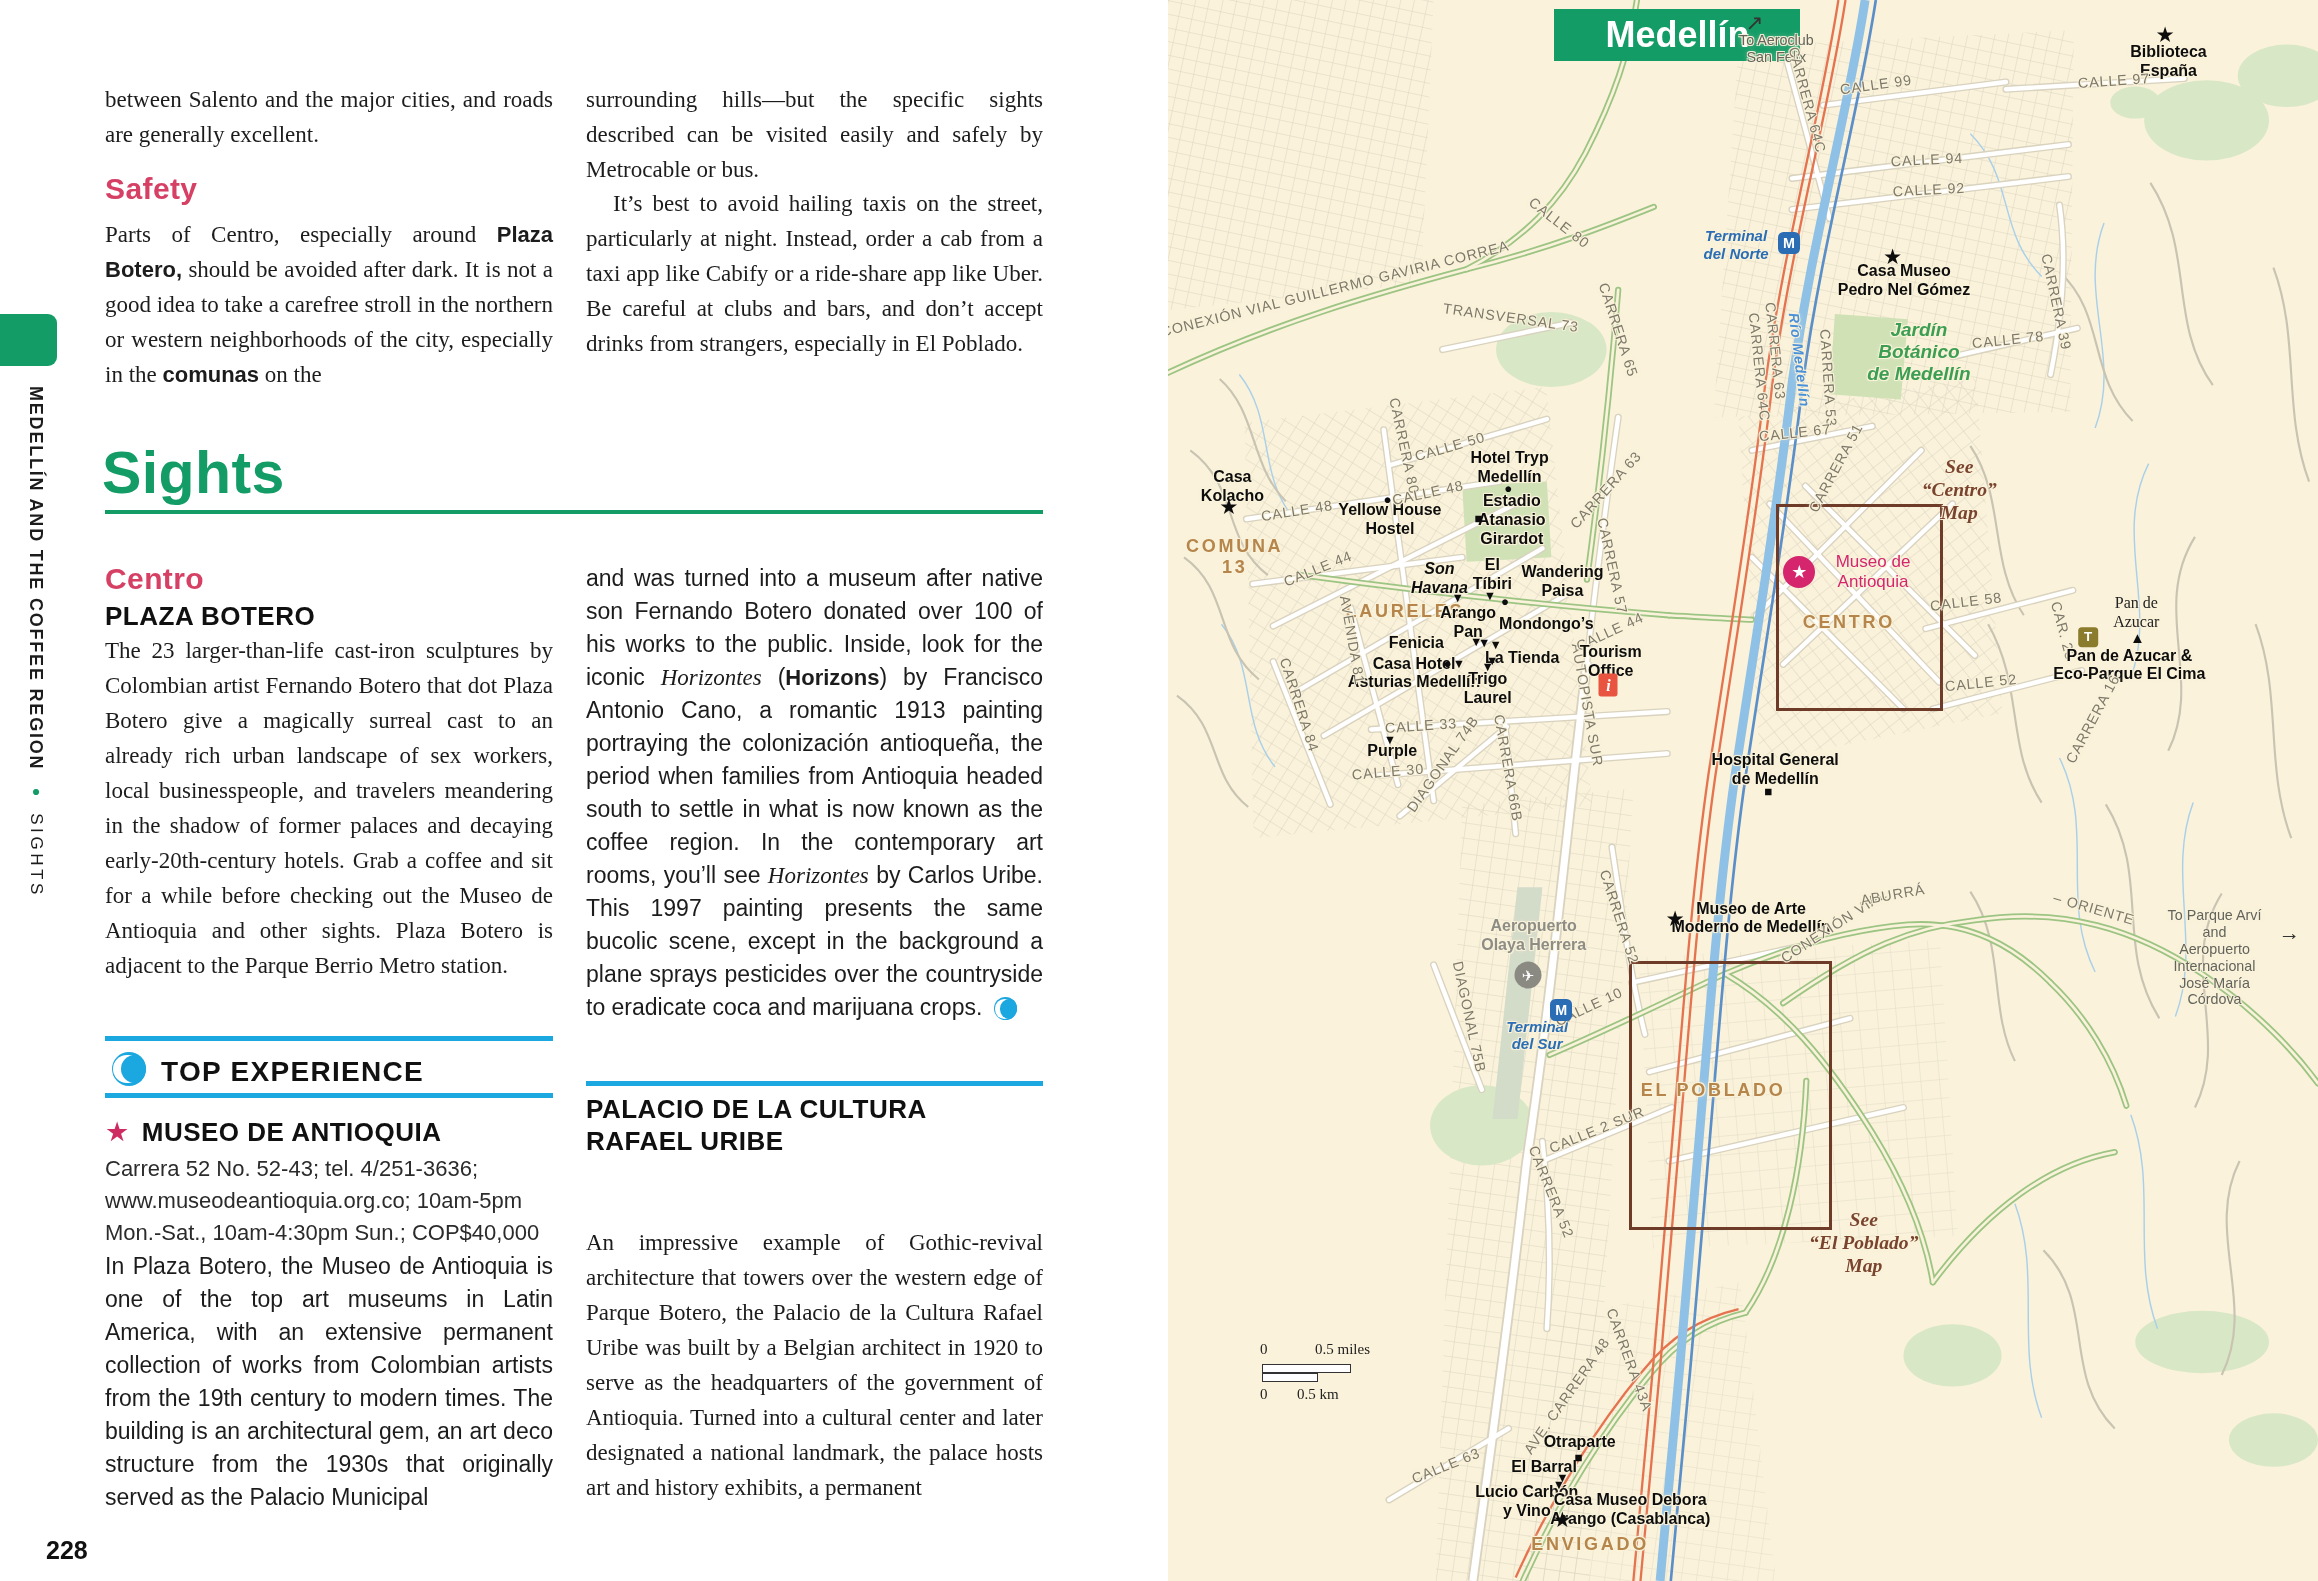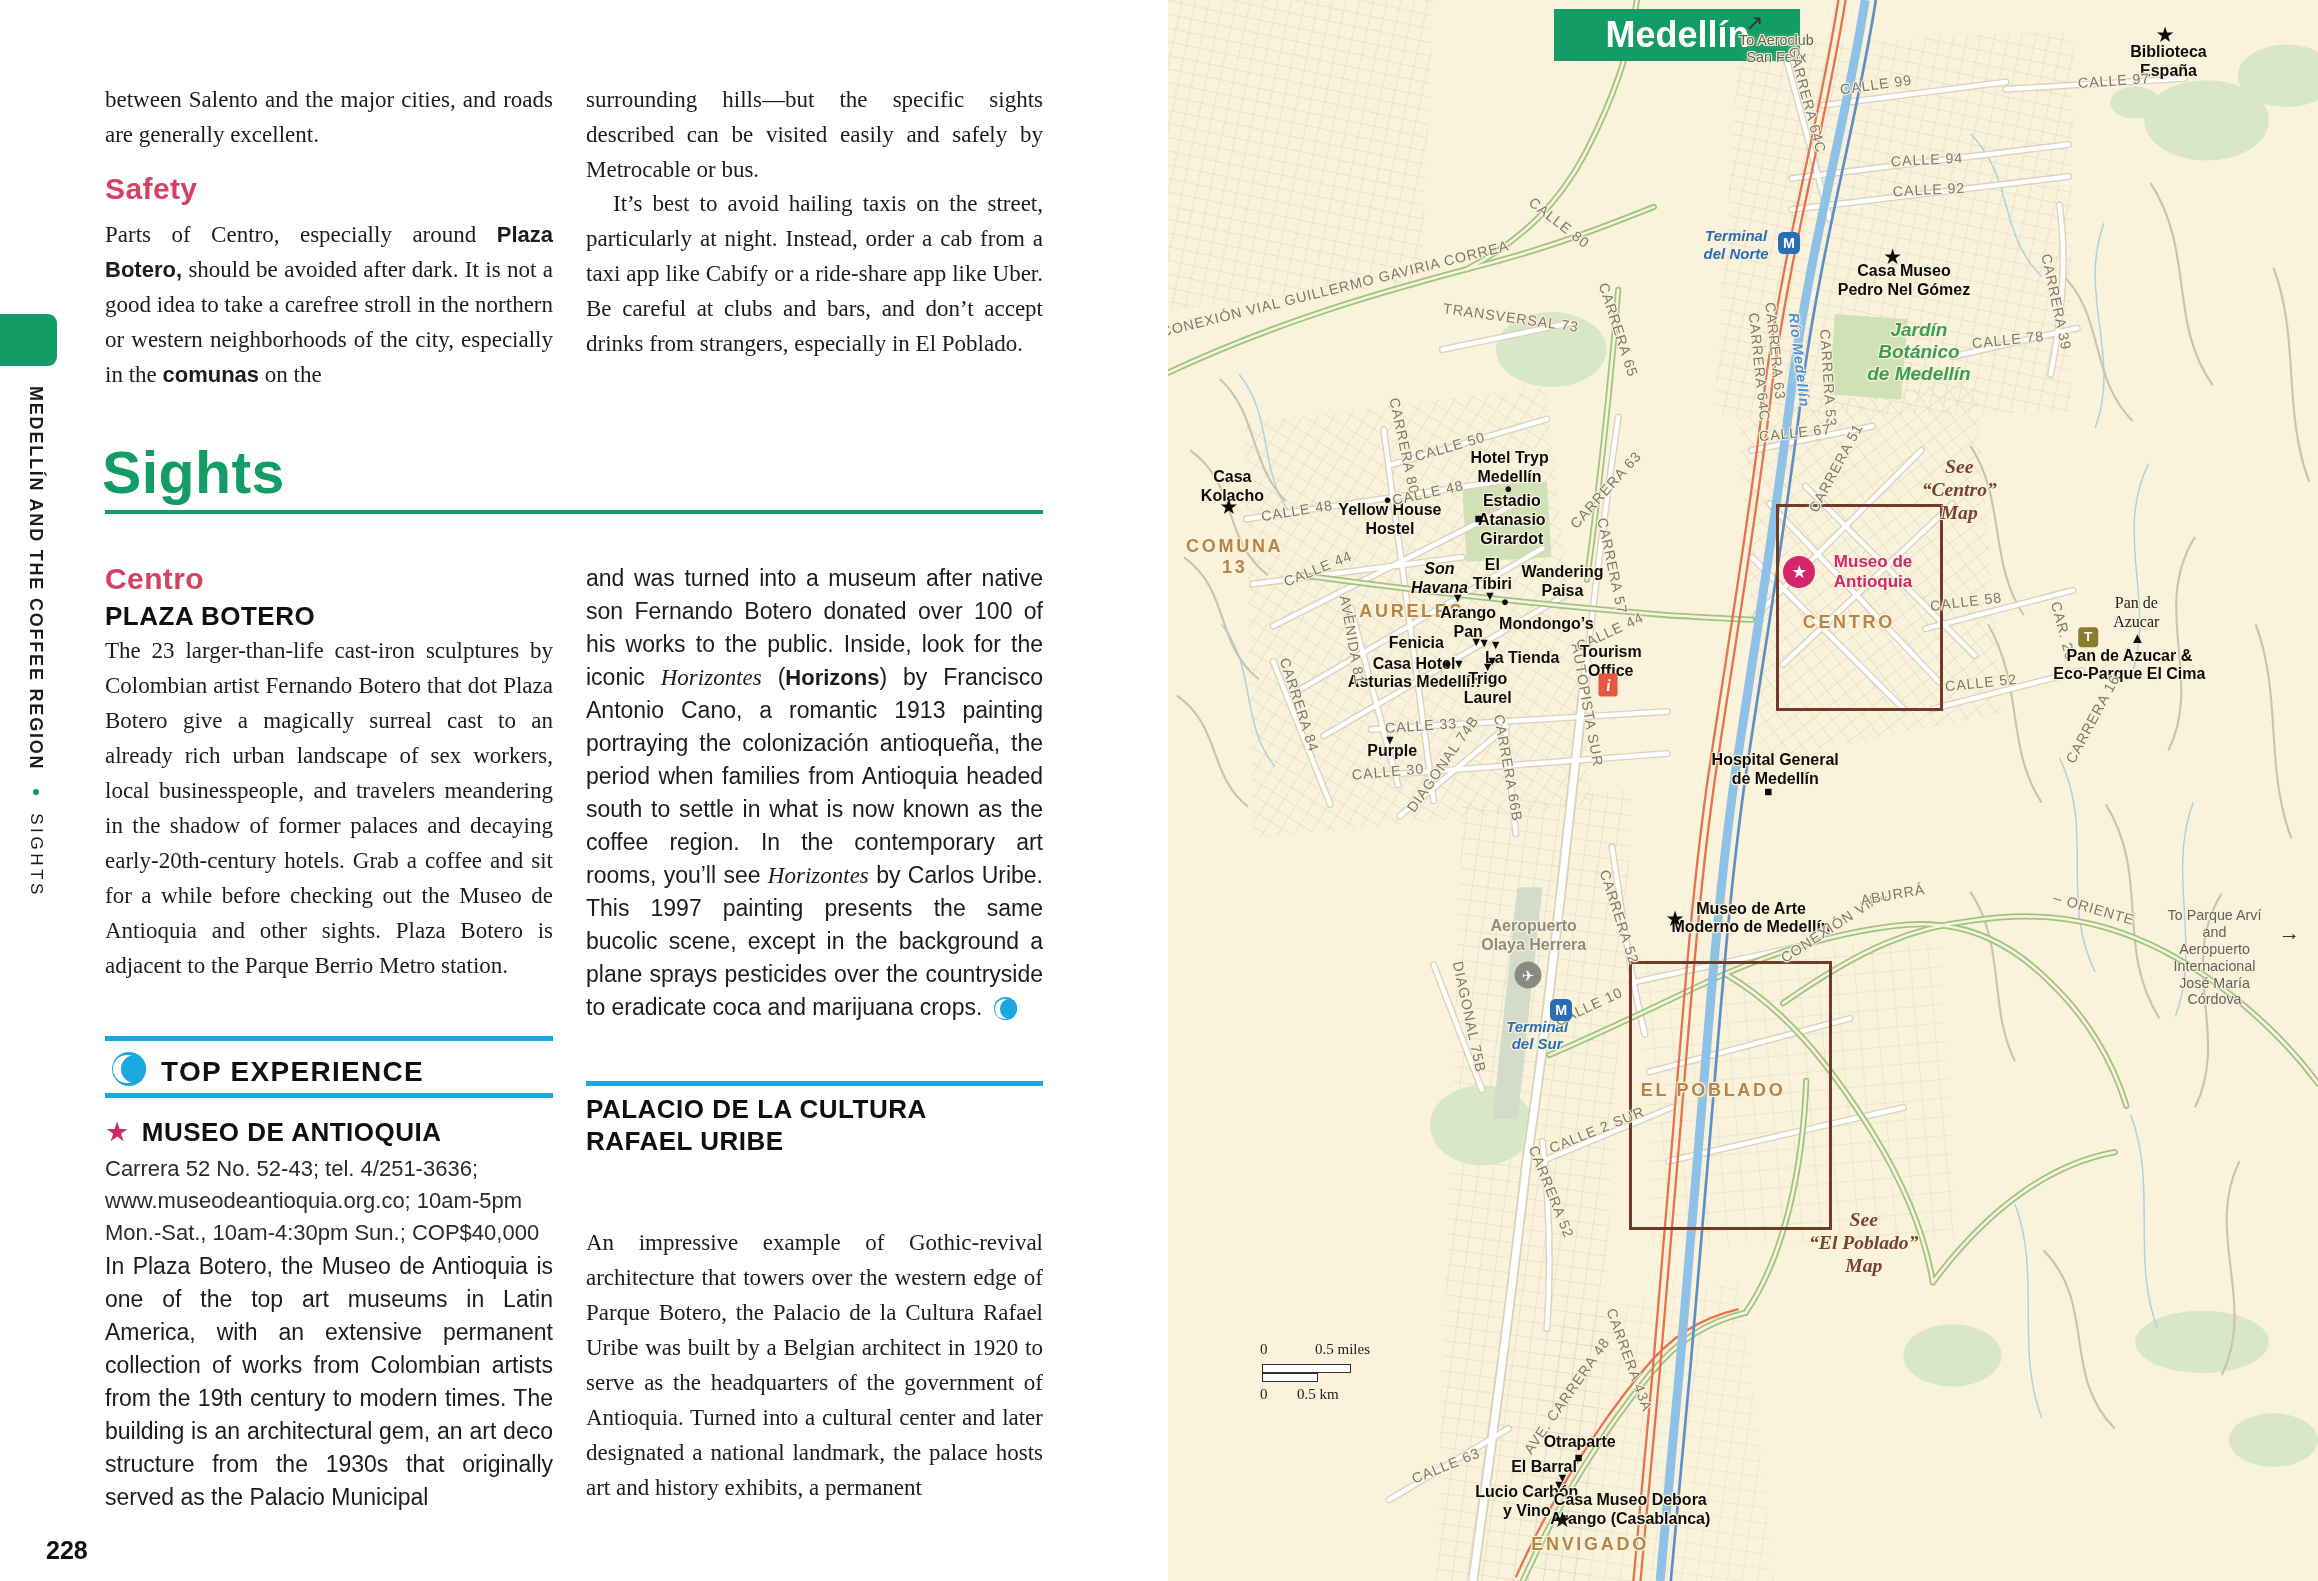--- a/index.html
+++ b/index.html
@@ -45,21 +45,21 @@
                       -0.9px 0.9px 0 rgba(250,242,218,.95),0.9px 0.9px 0 rgba(250,242,218,.95),0 0 5.4px rgba(250,242,218,.9);}
   .st{font-size:14.3px;color:#7d7869;letter-spacing:0.9px;}
   .poi{font-size:16px;font-weight:bold;color:#0d0d0d;}
   .gray{font-size:16px;font-weight:bold;color:#8d8d86;}
   .blue{font-size:15px;font-weight:bold;font-style:italic;color:#2a6db5;}
   .green{font-size:19px;font-weight:bold;font-style:italic;color:#3c9e52;}
   .river{font-size:14.3px;font-style:italic;font-weight:bold;color:#4a90d9;letter-spacing:0.9px;}
   .area{font-size:18px;font-weight:bold;color:#b5854b;letter-spacing:2.7px;}
   .seemap{font-size:19.6px;font-weight:bold;font-style:italic;color:#7a432e;font-family:"Liberation Serif",serif;}
   .serifpoi{font-size:16px;color:#222;font-family:"Liberation Serif",serif;}
-  .pink{font-size:17px;font-weight:bold;color:#d5256d;padding-left:37px;}
+  .pink{font-size:17px;font-weight:normal;color:#d5256d;padding-left:37px;}
   .to{font-size:14.3px;color:#63635c;}
   .mk{position:absolute;transform:translate(-50%,-50%);line-height:1;}
   .mk-star{font-size:21.4px;color:#0d0d0d;}
   .mk-dot{font-size:13.4px;color:#0d0d0d;}
   .mk-tri{font-size:12.5px;color:#0d0d0d;}
   .mk-mtn{font-size:15px;color:#0d0d0d;}
   .mk-sq{font-size:13.4px;color:#0d0d0d;}
   .mk-metro{width:22px;height:22px;background:#2a6db5;color:#fff;border-radius:5.4px;font-weight:bold;font-size:14.3px;line-height:22px;text-align:center;}
   .mk-tele{width:19.6px;height:19.6px;background:#8a7b2d;color:#fff;border-radius:3.6px;font-weight:bold;font-size:13.4px;line-height:19.6px;text-align:center;}
   .mk-info{width:19px;height:23px;background:#e8543f;color:#fff;border-radius:2.7px;font-weight:bold;font-style:italic;font-size:16px;line-height:23px;text-align:center;font-family:"Liberation Serif",serif;}

